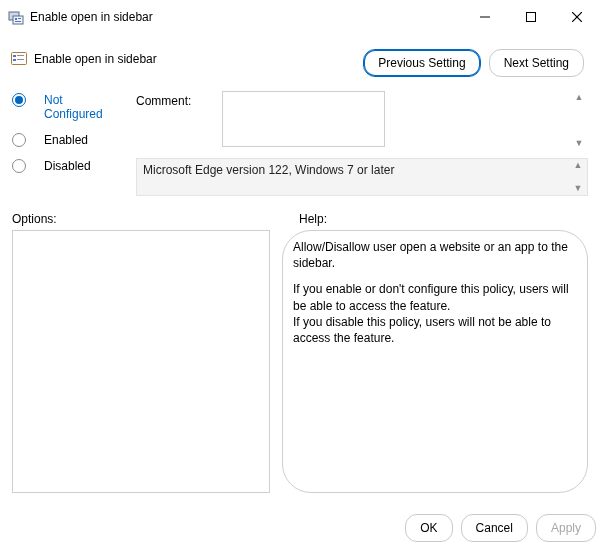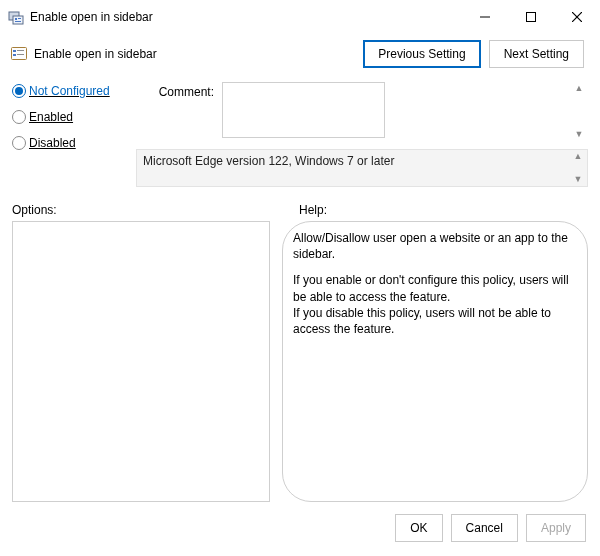--- a/index.html
+++ b/index.html
@@ -7,47 +7,47 @@
     .window { width: 600px; height: 556px; display: flex; flex-direction: column; background: #fff; }
     .titlebar { display: flex; align-items: center; height: 34px; padding: 0 0 0 8px; }
     .titlebar-icon { width: 16px; height: 16px; margin-right: 6px; display: flex; align-items: center; justify-content: center; }
     .titlebar-title { flex: 1; font-size: 12px; }
     .win-controls { display: flex; height: 100%; }
     .win-btn { width: 46px; height: 34px; display: flex; align-items: center; justify-content: center; background: transparent; border: none; cursor: pointer; }
     .subheader { display: flex; align-items: center; padding: 6px 10px 10px 10px; }
     .subheader-icon { width: 18px; height: 18px; margin-right: 6px; display:flex; align-items:center; justify-content:center; }
     .subheader-title { flex: 1; font-size: 12px; }
     .nav-btns { display: flex; gap: 8px; margin-right: 6px; }
-    .btn { background: #fff; border: 1px solid #c9c9c9; border-radius: 0; padding: 6px 14px; font-size: 12px; font-family: inherit; cursor: pointer; }
+    .btn { background: #fff; border: 1px solid #c9c9c9; border-radius: 12px; padding: 6px 14px; font-size: 12px; font-family: inherit; cursor: pointer; margin-top: 9px; }
     .btn.primary-outline { border: 1px solid #0067c0; box-shadow: inset 0 0 0 1px #0067c0; }
     .btn.disabled { color: #a8a8a8; cursor: default; }
     .configrow { display: flex; padding: 4px 12px 2px 12px; gap: 12px; }
     .radios { width: 112px; display: flex; flex-direction: column; gap: 12px; padding-top: 2px; }
-    .radio { display: flex; align-items: center; gap: 3px; cursor: pointer; text-decoration: underline; }
+    .radio { display: flex; gap: 18px; cursor: pointer; }
     .radio-dot { width: 14px; height: 14px; border-radius: 50%; border: 1px solid #8b8b8b; background: #fff; display: flex; align-items: center; justify-content: center; flex-shrink: 0; }
     .radio.selected .radio-dot { border: 1px solid #0067c0; }
     .radio.selected .radio-dot::after { content: ""; width: 8px; height: 8px; border-radius: 50%; background: #0067c0; }
     .radio.selected .radio-label { color: #0067c0; }
     .rightcol { flex: 1; display: flex; flex-direction: column; gap: 8px; }
     .field { display: flex; gap: 8px; }
-    .field-label { width: 78px; padding-top: 3px; text-align: right; }
+    .field-label { width: 78px; padding-top: 3px; text-align: left; }
     .comment-box { flex: 1; height: 56px; border: 1px solid #cfcfcf; background: #fff; position: relative; resize: none; font-family: inherit; font-size: 12px; padding: 3px; }
     .supported-box { flex: 1; height: 38px; border: 1px solid #e3e3e3; background: #f4f4f4; position: relative; padding: 4px 18px 4px 6px; font-size: 12px; color: #222; }
     .scroll-arrows { position: absolute; right: 2px; top: 2px; bottom: 2px; width: 14px; display: flex; flex-direction: column; justify-content: space-between; }
     .sa { font-size: 9px; color: #888; text-align: center; line-height: 1; user-select: none; }
     .labelsrow { display: flex; padding: 14px 12px 4px 12px; gap: 29px; }
     .labelsrow .lab { font-size: 12px; }
     .labelsrow .lab.options-l { width: 258px; }
     .boxesrow { display: flex; padding: 0 12px 0 12px; gap: 12px; flex: 1; min-height: 0; }
     .box { border: 1px solid #cfcfcf; background: #fff; overflow: auto; }
     .options-box { width: 258px; }
     .help-box { flex: 1; padding: 8px 10px; font-size: 12px; line-height: 1.35; border-radius: 29px; }
     .help-box p { margin-bottom: 10px; }
     .help-box p:nth-child(2){ margin-bottom: 0; }
-    .footer { display: flex; justify-content: flex-end; gap: 8px; padding: 12px 14px 14px 14px; }
+    .footer { display: flex; justify-content: flex-end; gap: 8px; padding: 12px 4px 14px 14px; }
     svg { display: block; }
   </style>
 </head>
 <body>
 
 <div class="window">
 
   <div class="titlebar">
     <span class="titlebar-icon">
       <svg width="16" height="16" viewBox="0 0 16 16">

